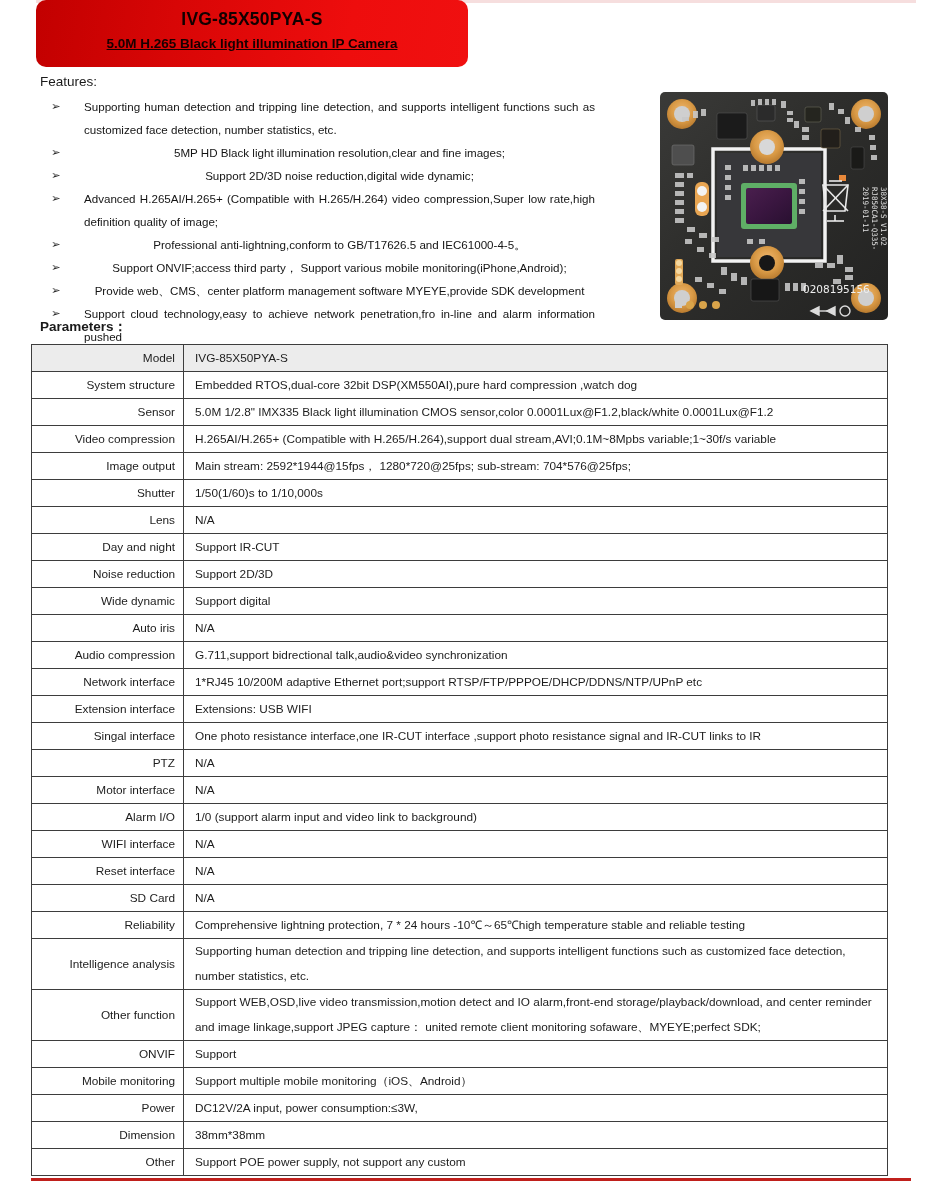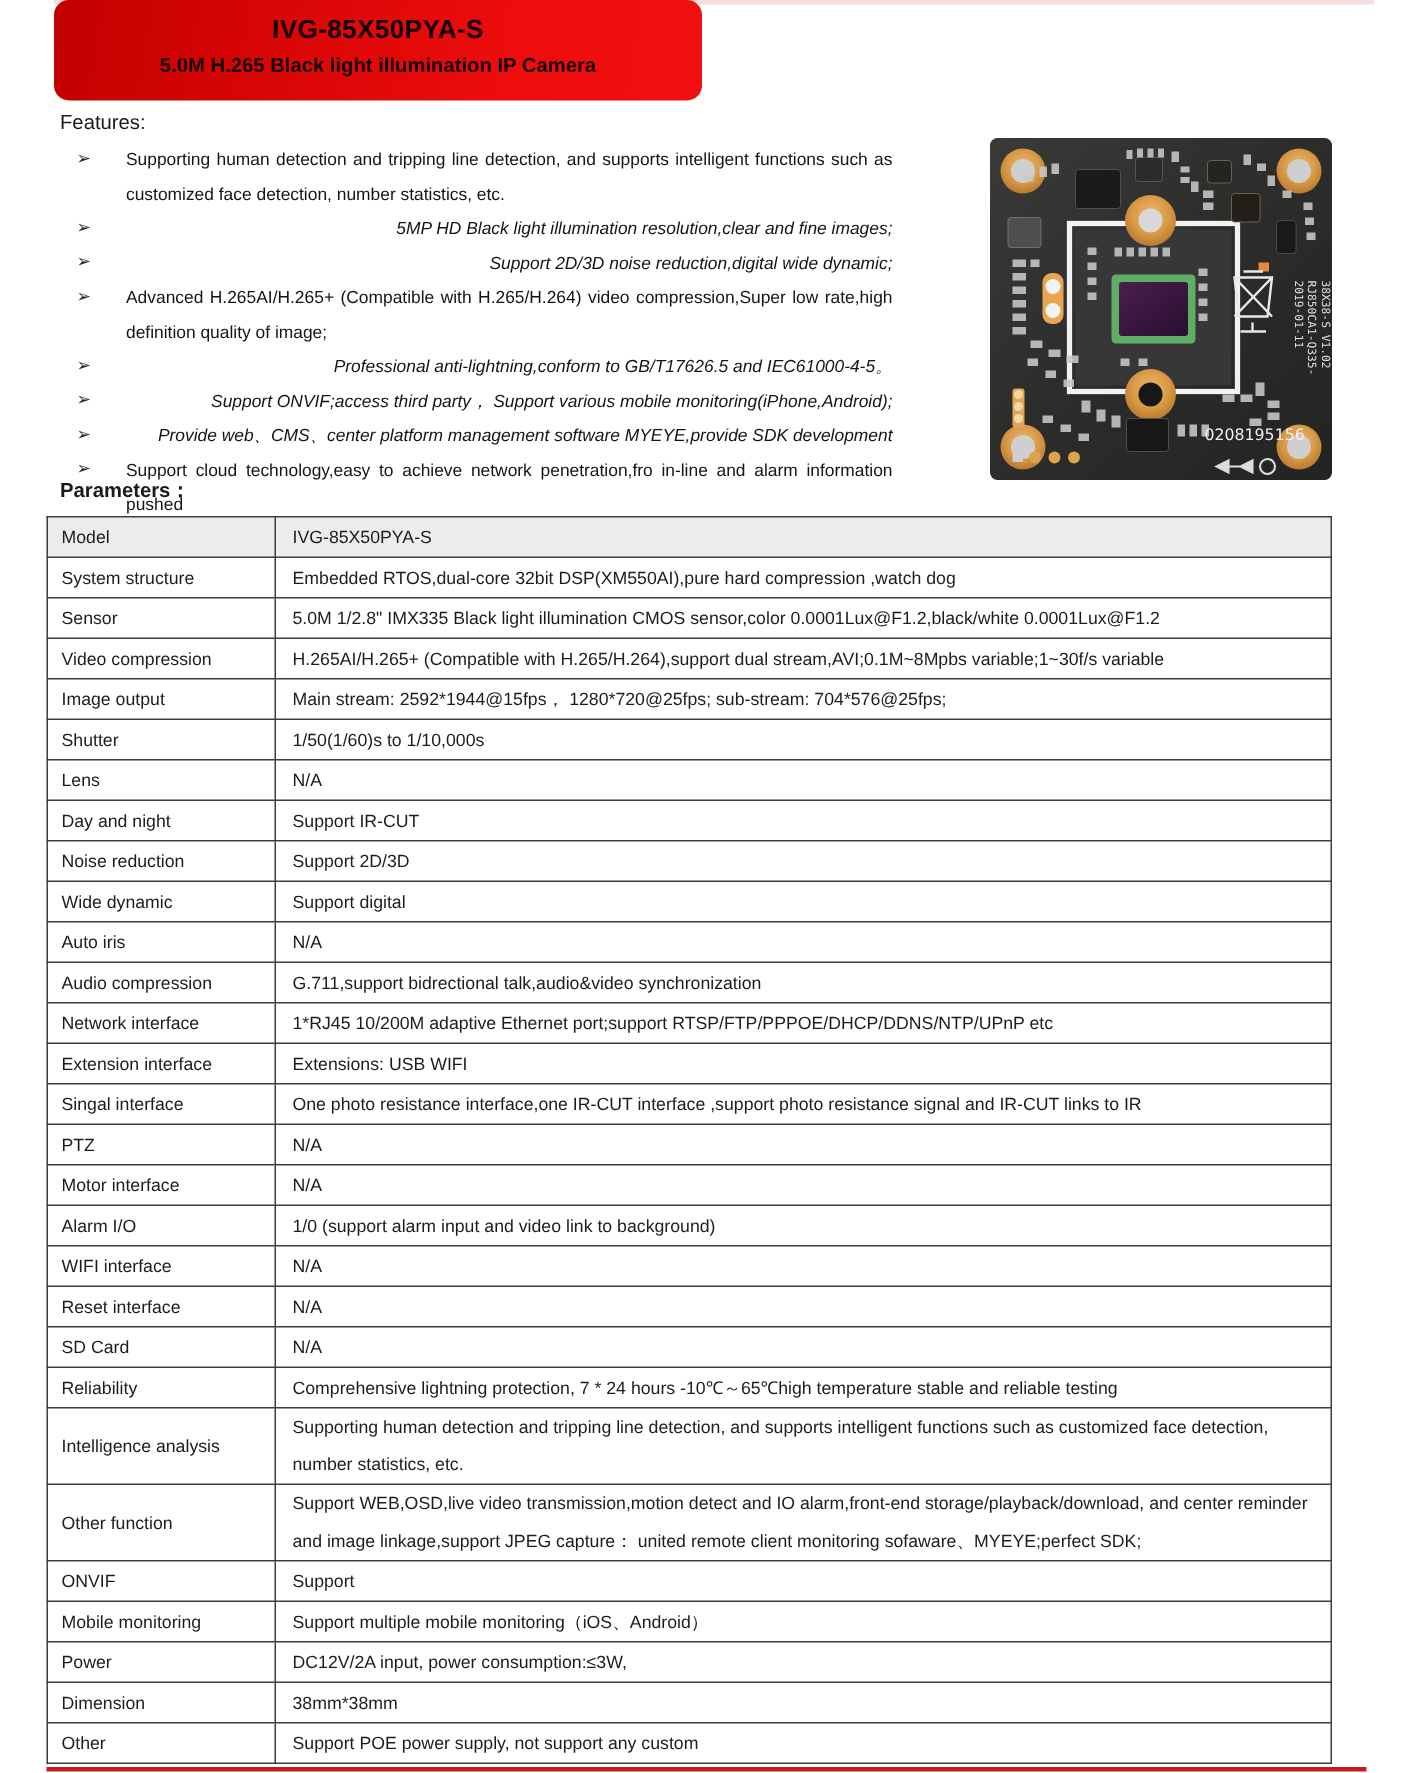--- a/index.html
+++ b/index.html
@@ -46,20 +46,21 @@
     color: #120000;
     letter-spacing: 0.2px;
     line-height: 24px;
   }
   .banner-sub {
     font-size: 13.5px;
     font-weight: bold;
     color: #180000;
     line-height: 22px;
     margin-top: 2px;
+    text-decoration: underline;
   }
 
   
   .features-heading {
     position: absolute;
     left: 40px;
     top: 74px;
     font-size: 13.5px;
     font-weight: normal;
     color: #1a1a1a;
@@ -84,21 +85,21 @@
     padding-left: 11px;
     box-sizing: border-box;
   }
   .feat-text {
     flex: 1;
     font-size: 11.6px;
     line-height: 23px;
     color: #141414;
     text-align: justify;
   }
-  .feat-text.nojust { text-align: right; font-style: italic; }
+  .feat-text.nojust { text-align: center; }
 
   
   .pcb-wrap {
     position: absolute;
     left: 655px;
     top: 87px;
     width: 238px;
     height: 238px;
   }
   .pcb {
@@ -130,20 +131,21 @@
     font-size: 11.8px;
     color: #1c1c1c;
     padding: 0 8px;
     vertical-align: middle;
     line-height: 16px;
     height: 26px;
   }
   .spec-table td.k {
     width: 134px;
     padding-left: 9px;
+    text-align: right;
   }
   .spec-table td.v {
     padding-left: 11px;
   }
   .spec-table tr.shaded td {
     background: #ececec;
   }
   .spec-table tr.tall td {
     height: 50px;
   }

